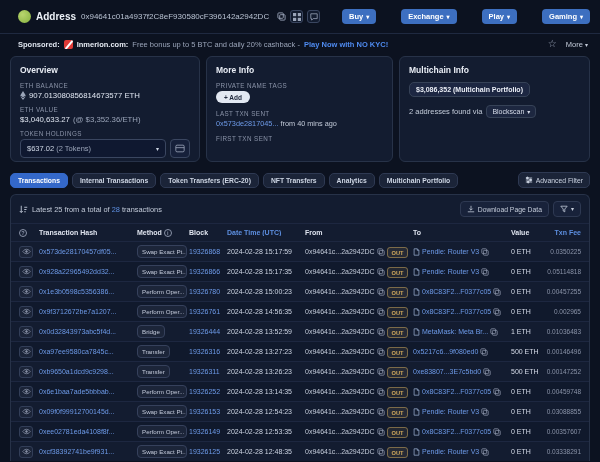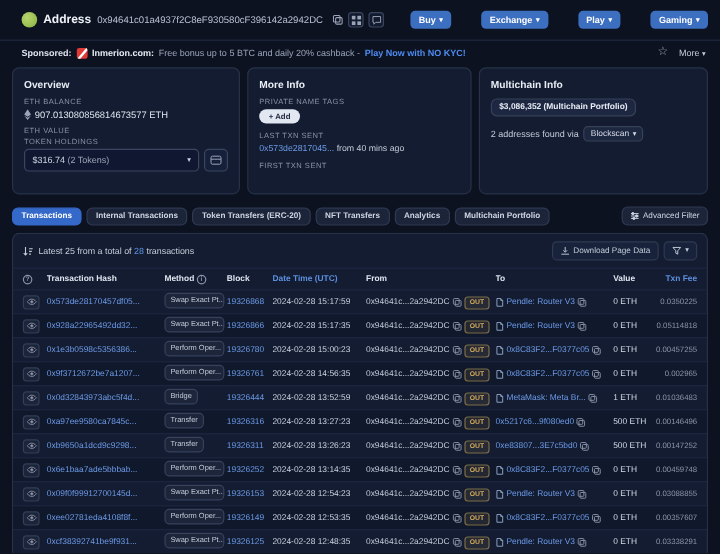--- a/index.html
+++ b/index.html
@@ -182,24 +182,28 @@
   <div class="card card-ov">
     <div class="card-title">Overview</div>
     <div class="lbl">ETH BALANCE</div>
     <div class="val">
       <svg width="6" height="9" viewBox="0 0 10 16" fill="#9aa4b8">
           <path d="M5 0L0 8l5 3 5-3zM0 9.5L5 16l5-6.5-5 3z"></path>
         </svg>
       <span>907.013080856814673577 ETH</span>
     </div>
     <div class="lbl">ETH VALUE</div>
+    <div class="val">
+        <span>$3,040,633.27</span>
+      <span class="muted">(@ $3,352.36/ETH)</span>
+      </div>
     <div class="lbl">TOKEN HOLDINGS</div>
     <div class="token-row">
       <div class="token-select">
-        <span><span>$316.74</span>
+        <span><span>$637.02</span>
         <span class="muted">(2 Tokens)</span></span>
         <span class="chev">▾</span>
       </div>
       <button class="portfolio-btn">
         <svg width="10" height="9" viewBox="0 0 12 10" fill="none" stroke="#9aa4b8" stroke-width="1">
             <rect x="1" y="1" width="10" height="8" rx="1.5"></rect>
             <path d="M1 4h10"></path>
           </svg>
       </button>
     </div>

